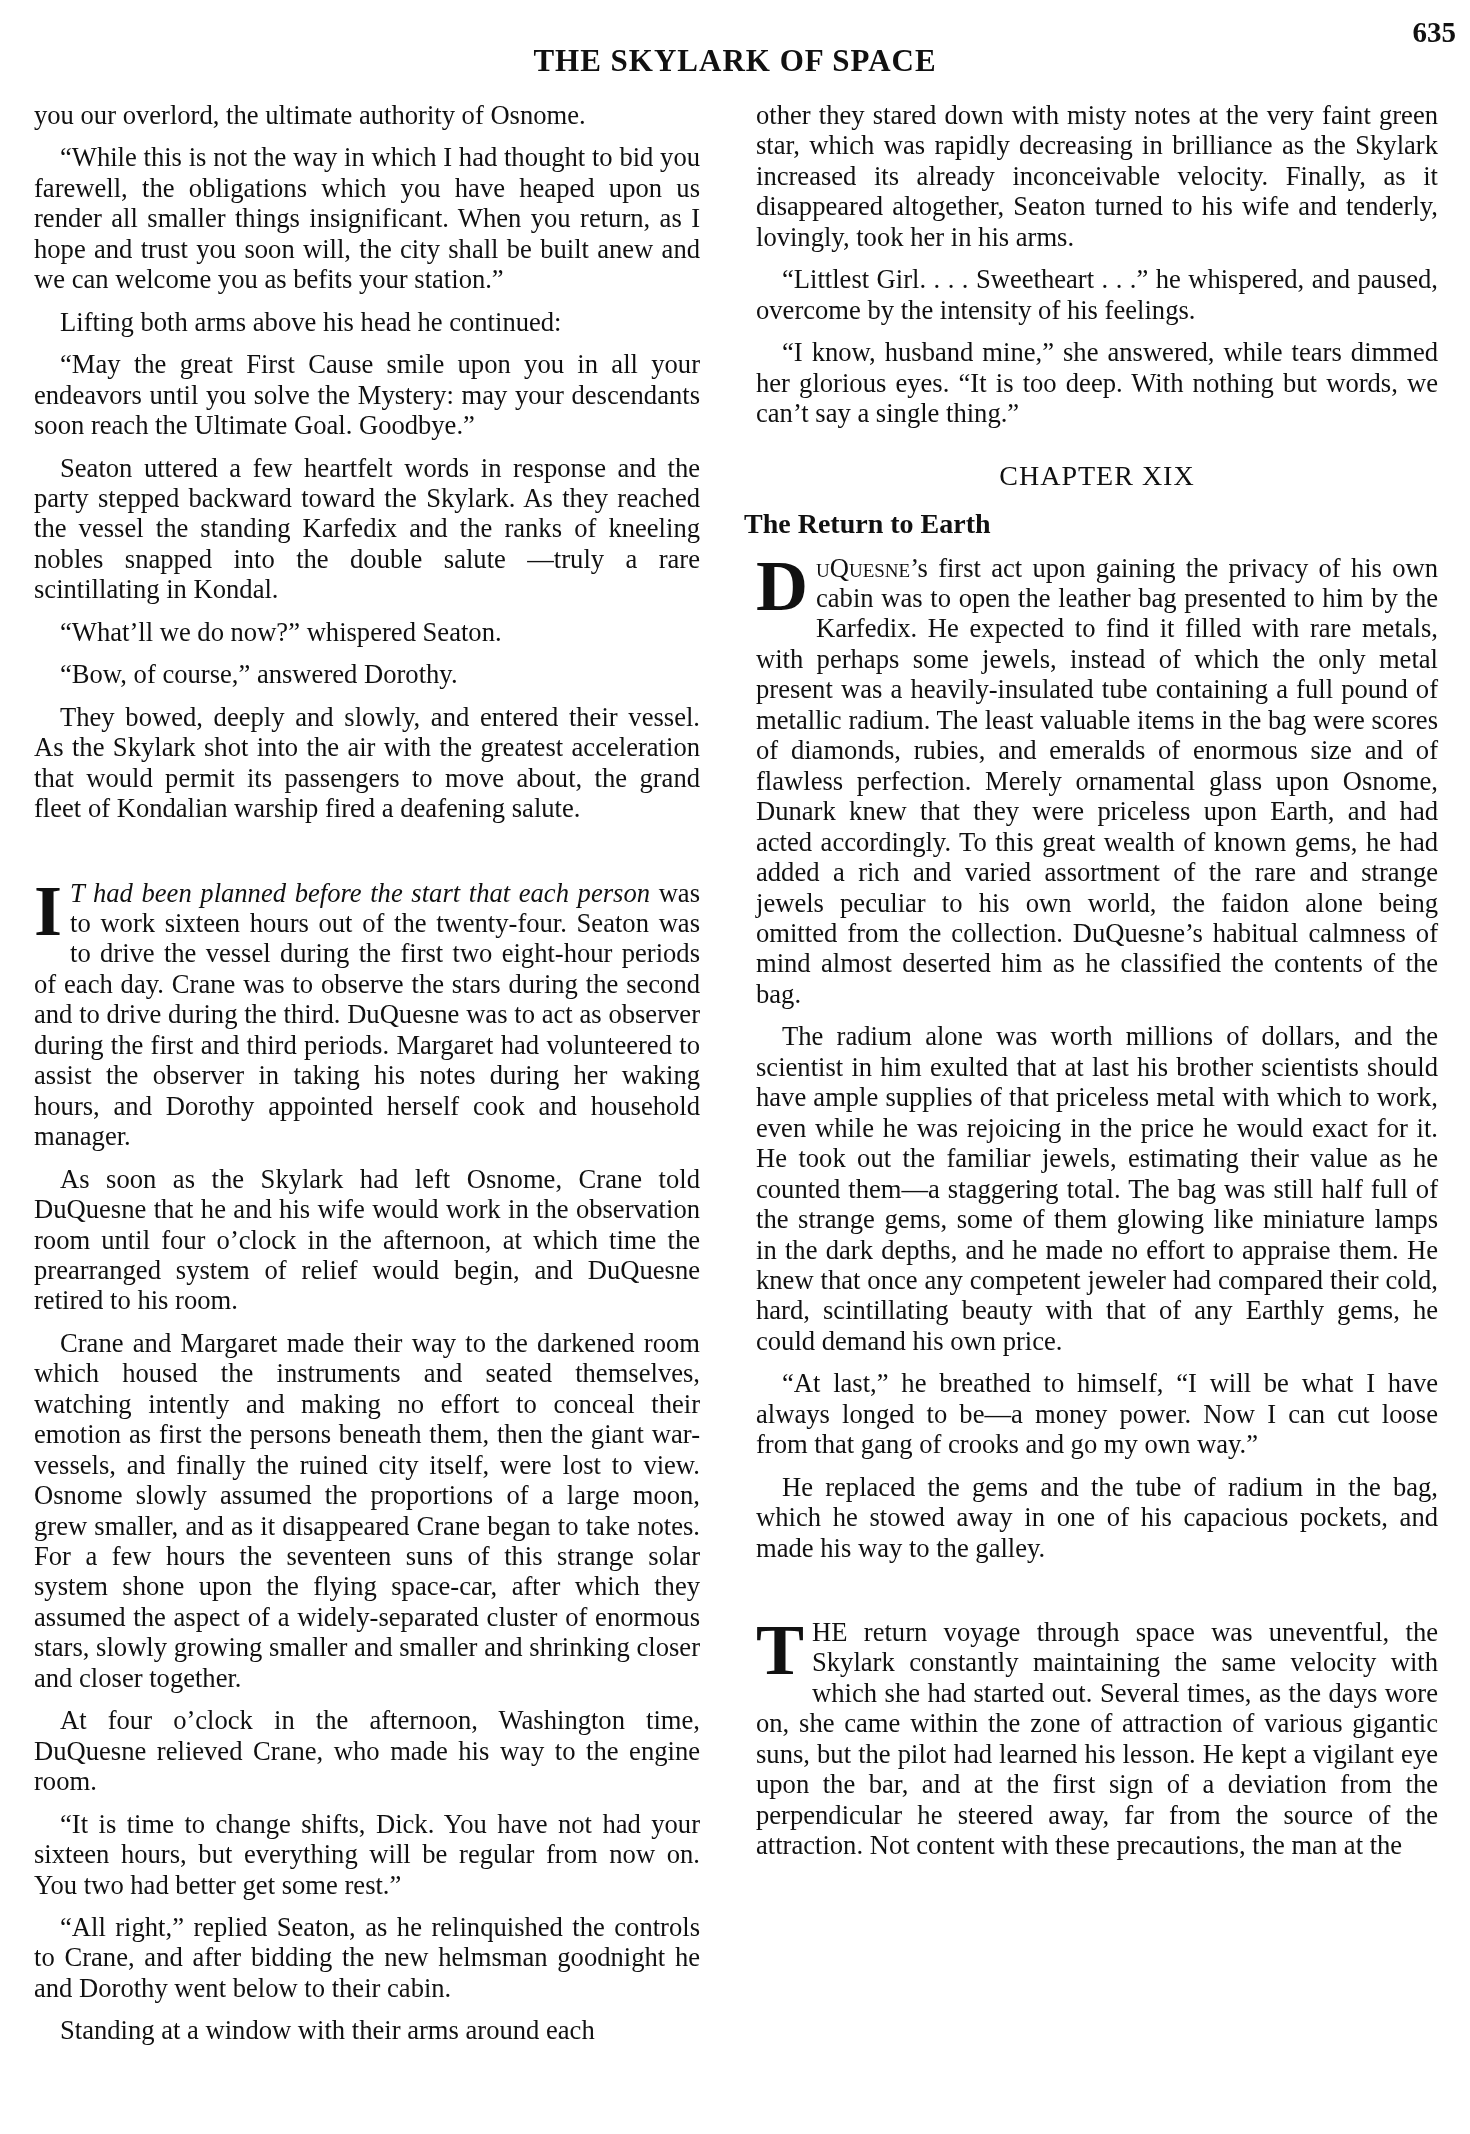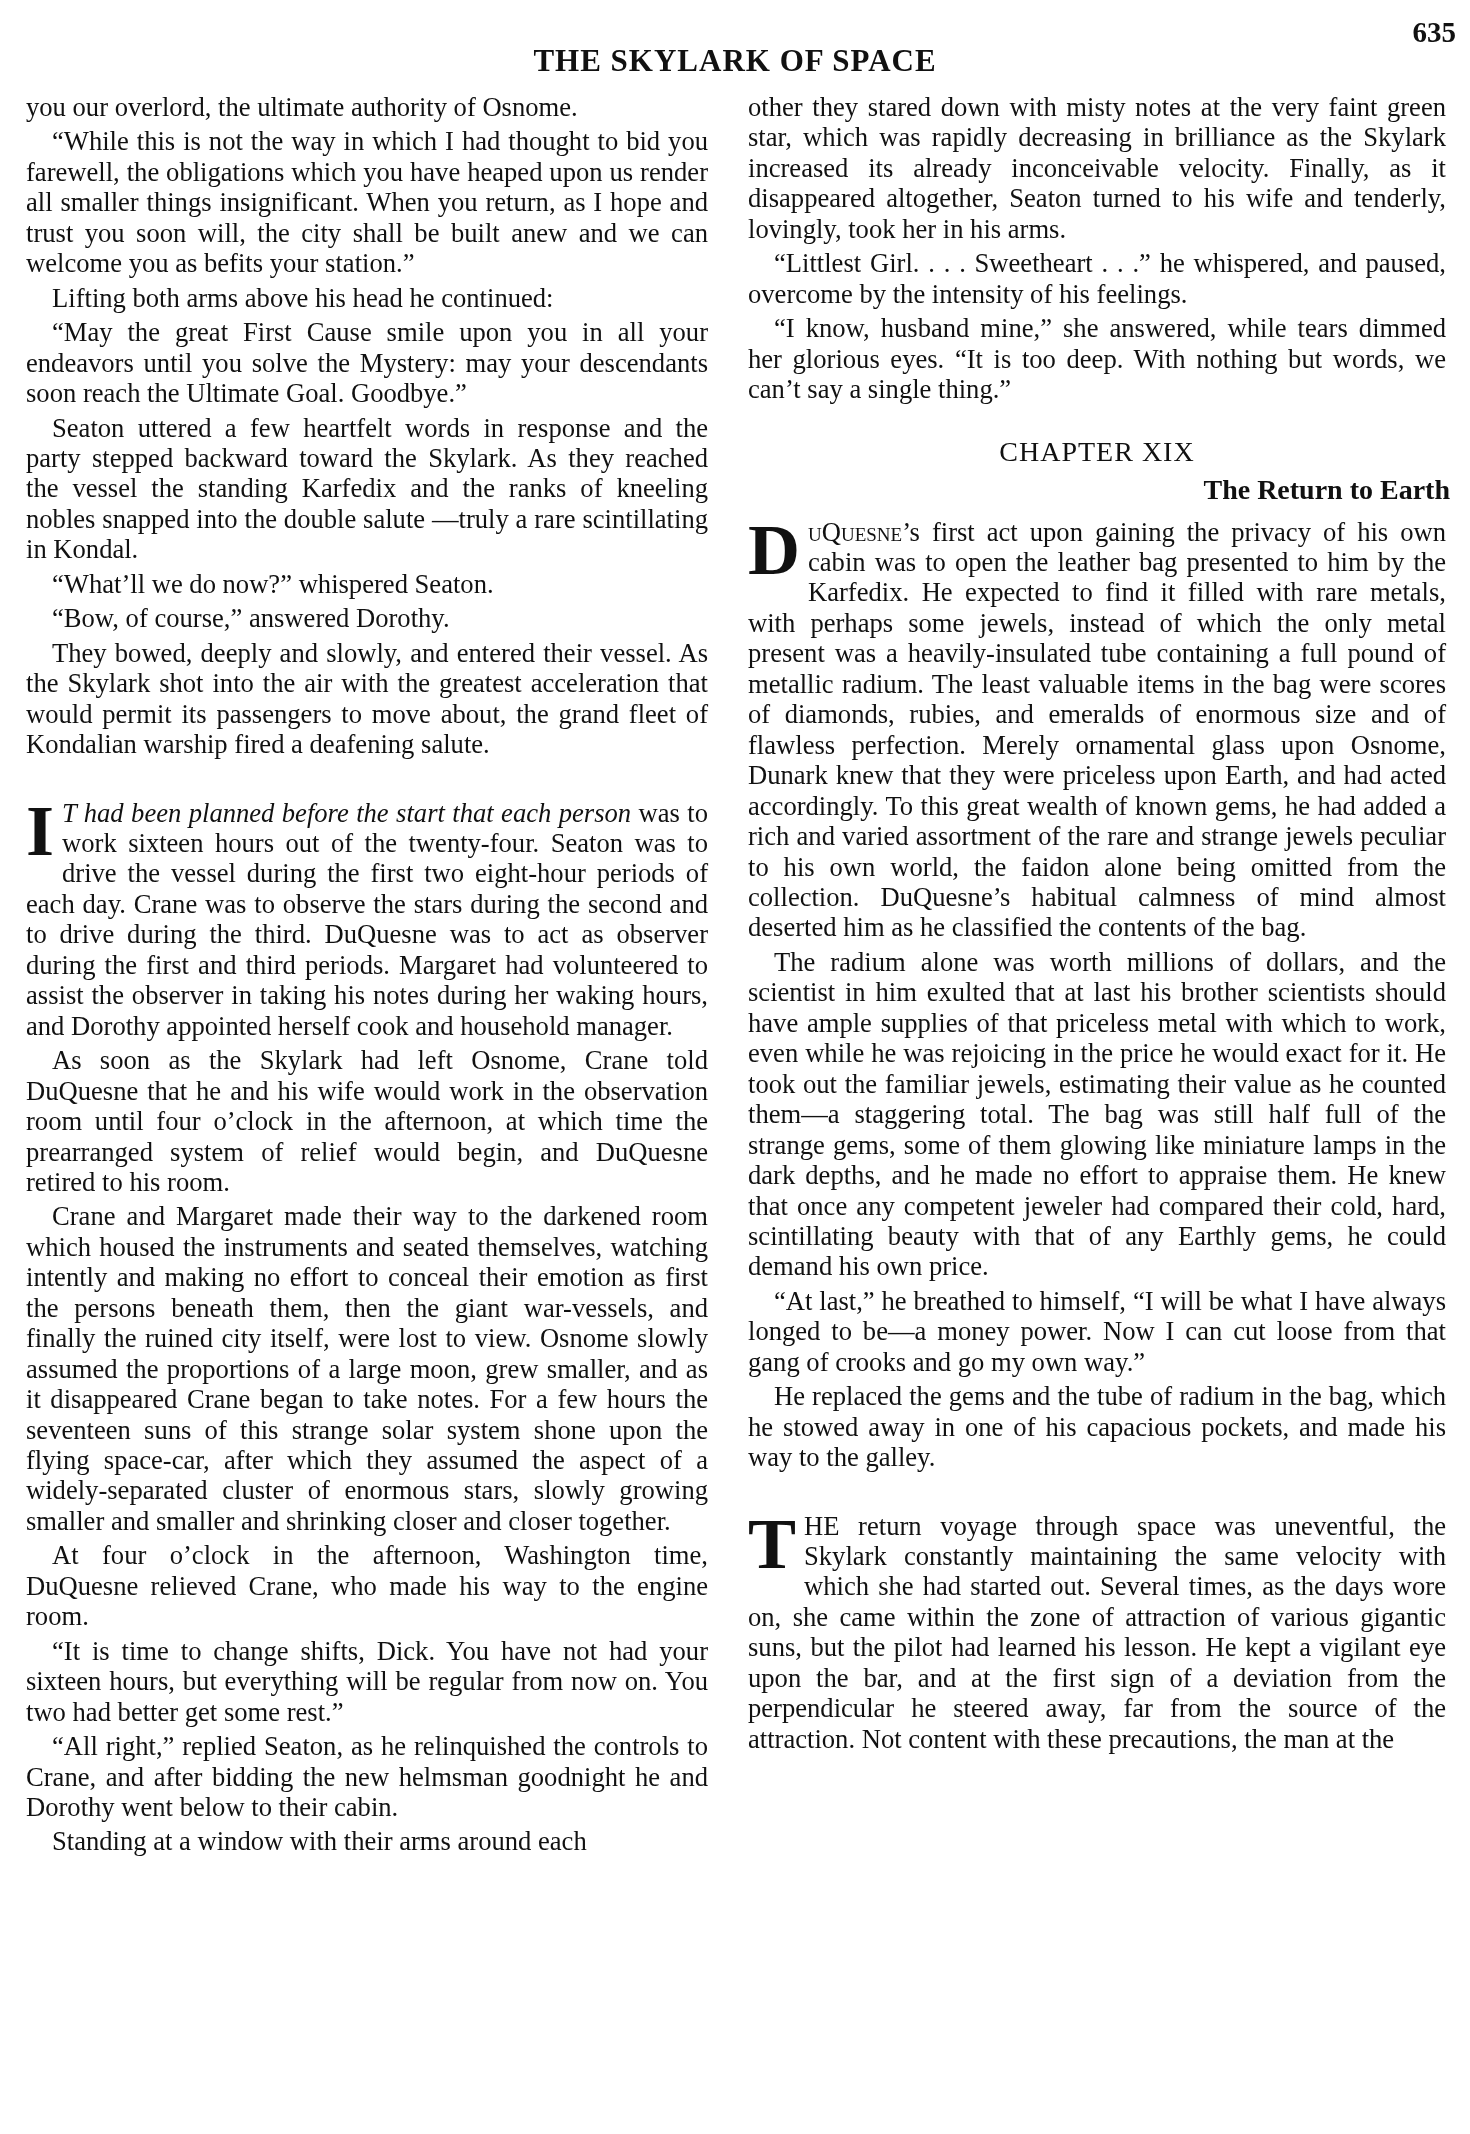--- a/index.html
+++ b/index.html
@@ -19,30 +19,30 @@
     position: absolute; right: 14px; top: 2px;
     font-weight: bold; font-size: 29px;
   }
   .col {
     position: absolute; top: 88px;
     font-size: 26.6px; line-height: 30.45px;
     text-align: justify; hyphens: manual;
   }
   .col.left { left: 22px; width: 690px; }
   .col.right { left: 744px; width: 706px; }
-  .col p { margin: 4px; text-indent: 26px; }
+  .col p { margin: 12px; text-indent: 26px; }
   .col p.noindent { text-indent: 0; }
   .gap { height: 30px; }
   .chapter-num {
     text-align: center; font-size: 28px; letter-spacing: 1px;
     margin-top: 30px; line-height: 34px;
   }
   .chapter-title {
-    text-align: right; font-weight: bold; font-size: 28px;
-    margin-top: 4px; margin-bottom: 10px; line-height: 34px;
+    text-align: left; font-weight: bold; font-size: 28px;
+    margin-top: 14px; margin-bottom: 10px; line-height: 34px;
   }
   .dropcap-para { text-indent: 0 !important; }
   .dropcap {
     float: left; font-size: 72px; line-height: 58px; font-weight: bold;
     margin: 4px 8px 0 0; padding: 0;
   }
   .smallcaps { font-variant: small-caps; }
   .italic { font-style: italic; }
 </style>
 </head>

